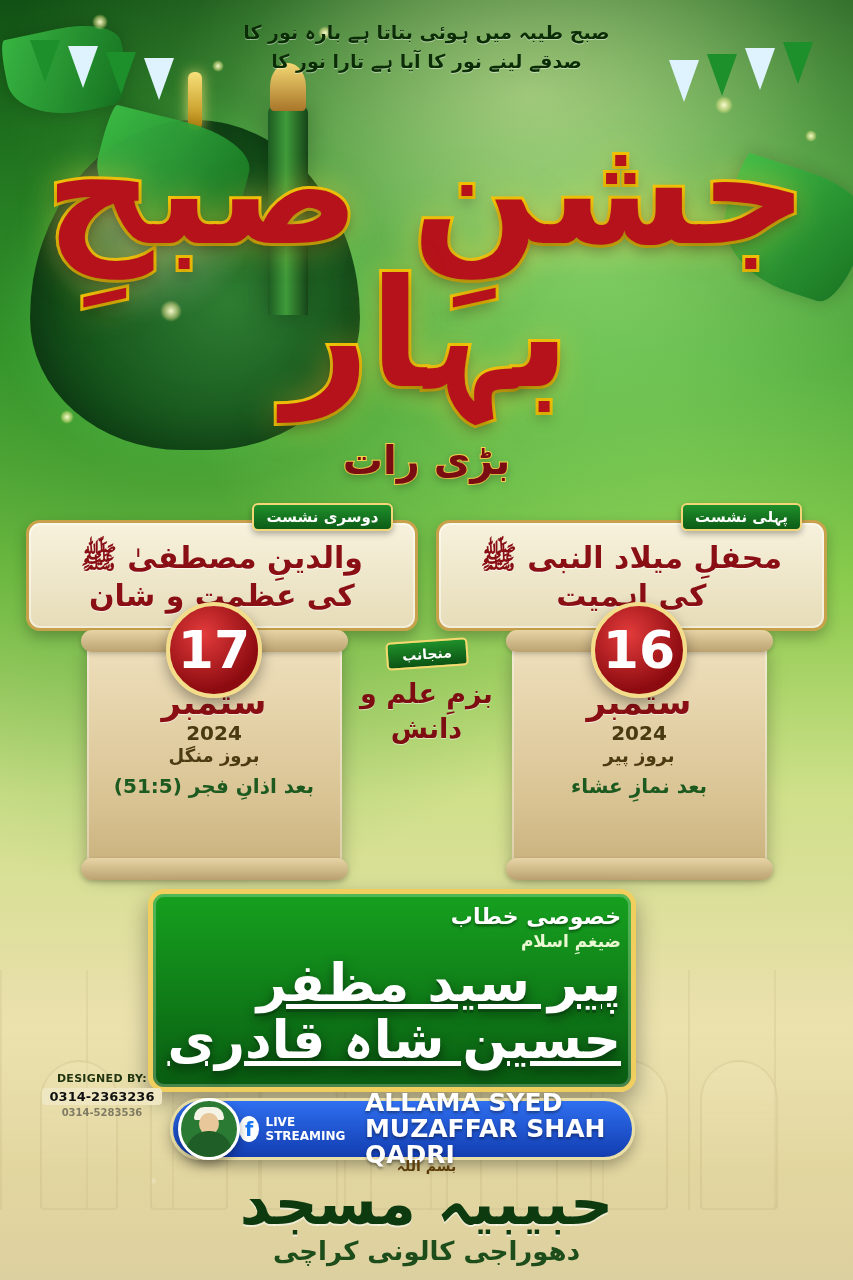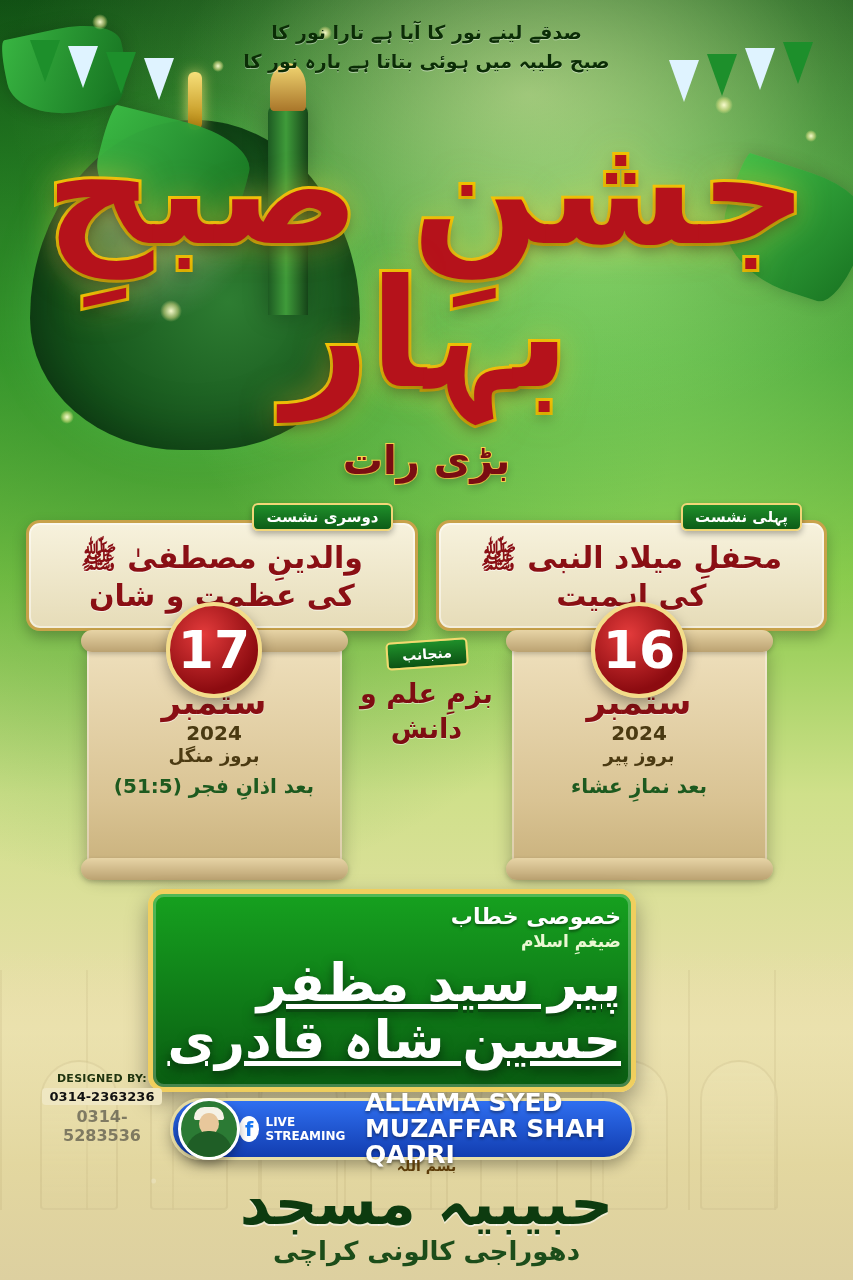--- a/index.html
+++ b/index.html
@@ -237,21 +237,21 @@
     background:linear-gradient(180deg,#1b3fa8,#0b2470);
     border:2px solid #e9dca0; color:#fff; padding:4px 2px 3px;
   }
   .designer .dname{ font-size:17px; font-style:italic; font-weight:bold; }
   .designer .dsub{ font-size:9px; }
   .designer .dphone{
     margin-top:3px; font-size:13px; font-weight:bold; color:#111;
     background:#efe7c2; border-radius:4px; padding:1px 0;
   }
   .designer .dphone2{
-    margin-top:2px; font-size:16px; font-weight:bold; color:#2b2b2b; opacity:0.55;text-align:center;
+    margin-top:2px; font-size:10px; font-weight:bold; color:#2b2b2b; opacity:0.55;text-align:center;
   }
 
   
   .livebar{
     position:absolute; left:170px; top:1098px; width:465px; height:62px;
     border-radius:31px;
     background:linear-gradient(180deg,#2f6ff0,#123db0);
     border:3px solid #eadfa6;
     box-shadow:0 6px 14px rgba(0,0,0,0.3);
     display:flex; align-items:center; padding-left:66px;
@@ -340,22 +340,22 @@
     <div class="arch" style="left:40px;"></div>
     <div class="arch" style="left:150px;"></div>
     <div class="arch" style="left:260px;"></div>
     <div class="arch" style="left:370px;"></div>
     <div class="arch" style="left:480px;"></div>
     <div class="arch" style="left:590px;"></div>
     <div class="arch" style="left:700px;"></div>
   </div>
 
   <div class="couplet urdu">
+    <div>صبح طیبہ میں ہوئی بتاتا ہے بارہ نور کا</div>
     <div>صدقے لینے نور کا آیا ہے تارا نور کا</div>
-    <div>صبح طیبہ میں ہوئی بتاتا ہے بارہ نور کا</div>
   </div>
 
   <div class="title-wrap">
     <div class="title-main urdu">جشنِ صبحِ بہار</div>
     <div class="title-sub urdu">بڑی رات</div>
   </div>
 
   <div class="sessions">
     <div class="session">
       <div class="badge urdu">پہلی نشست</div>

